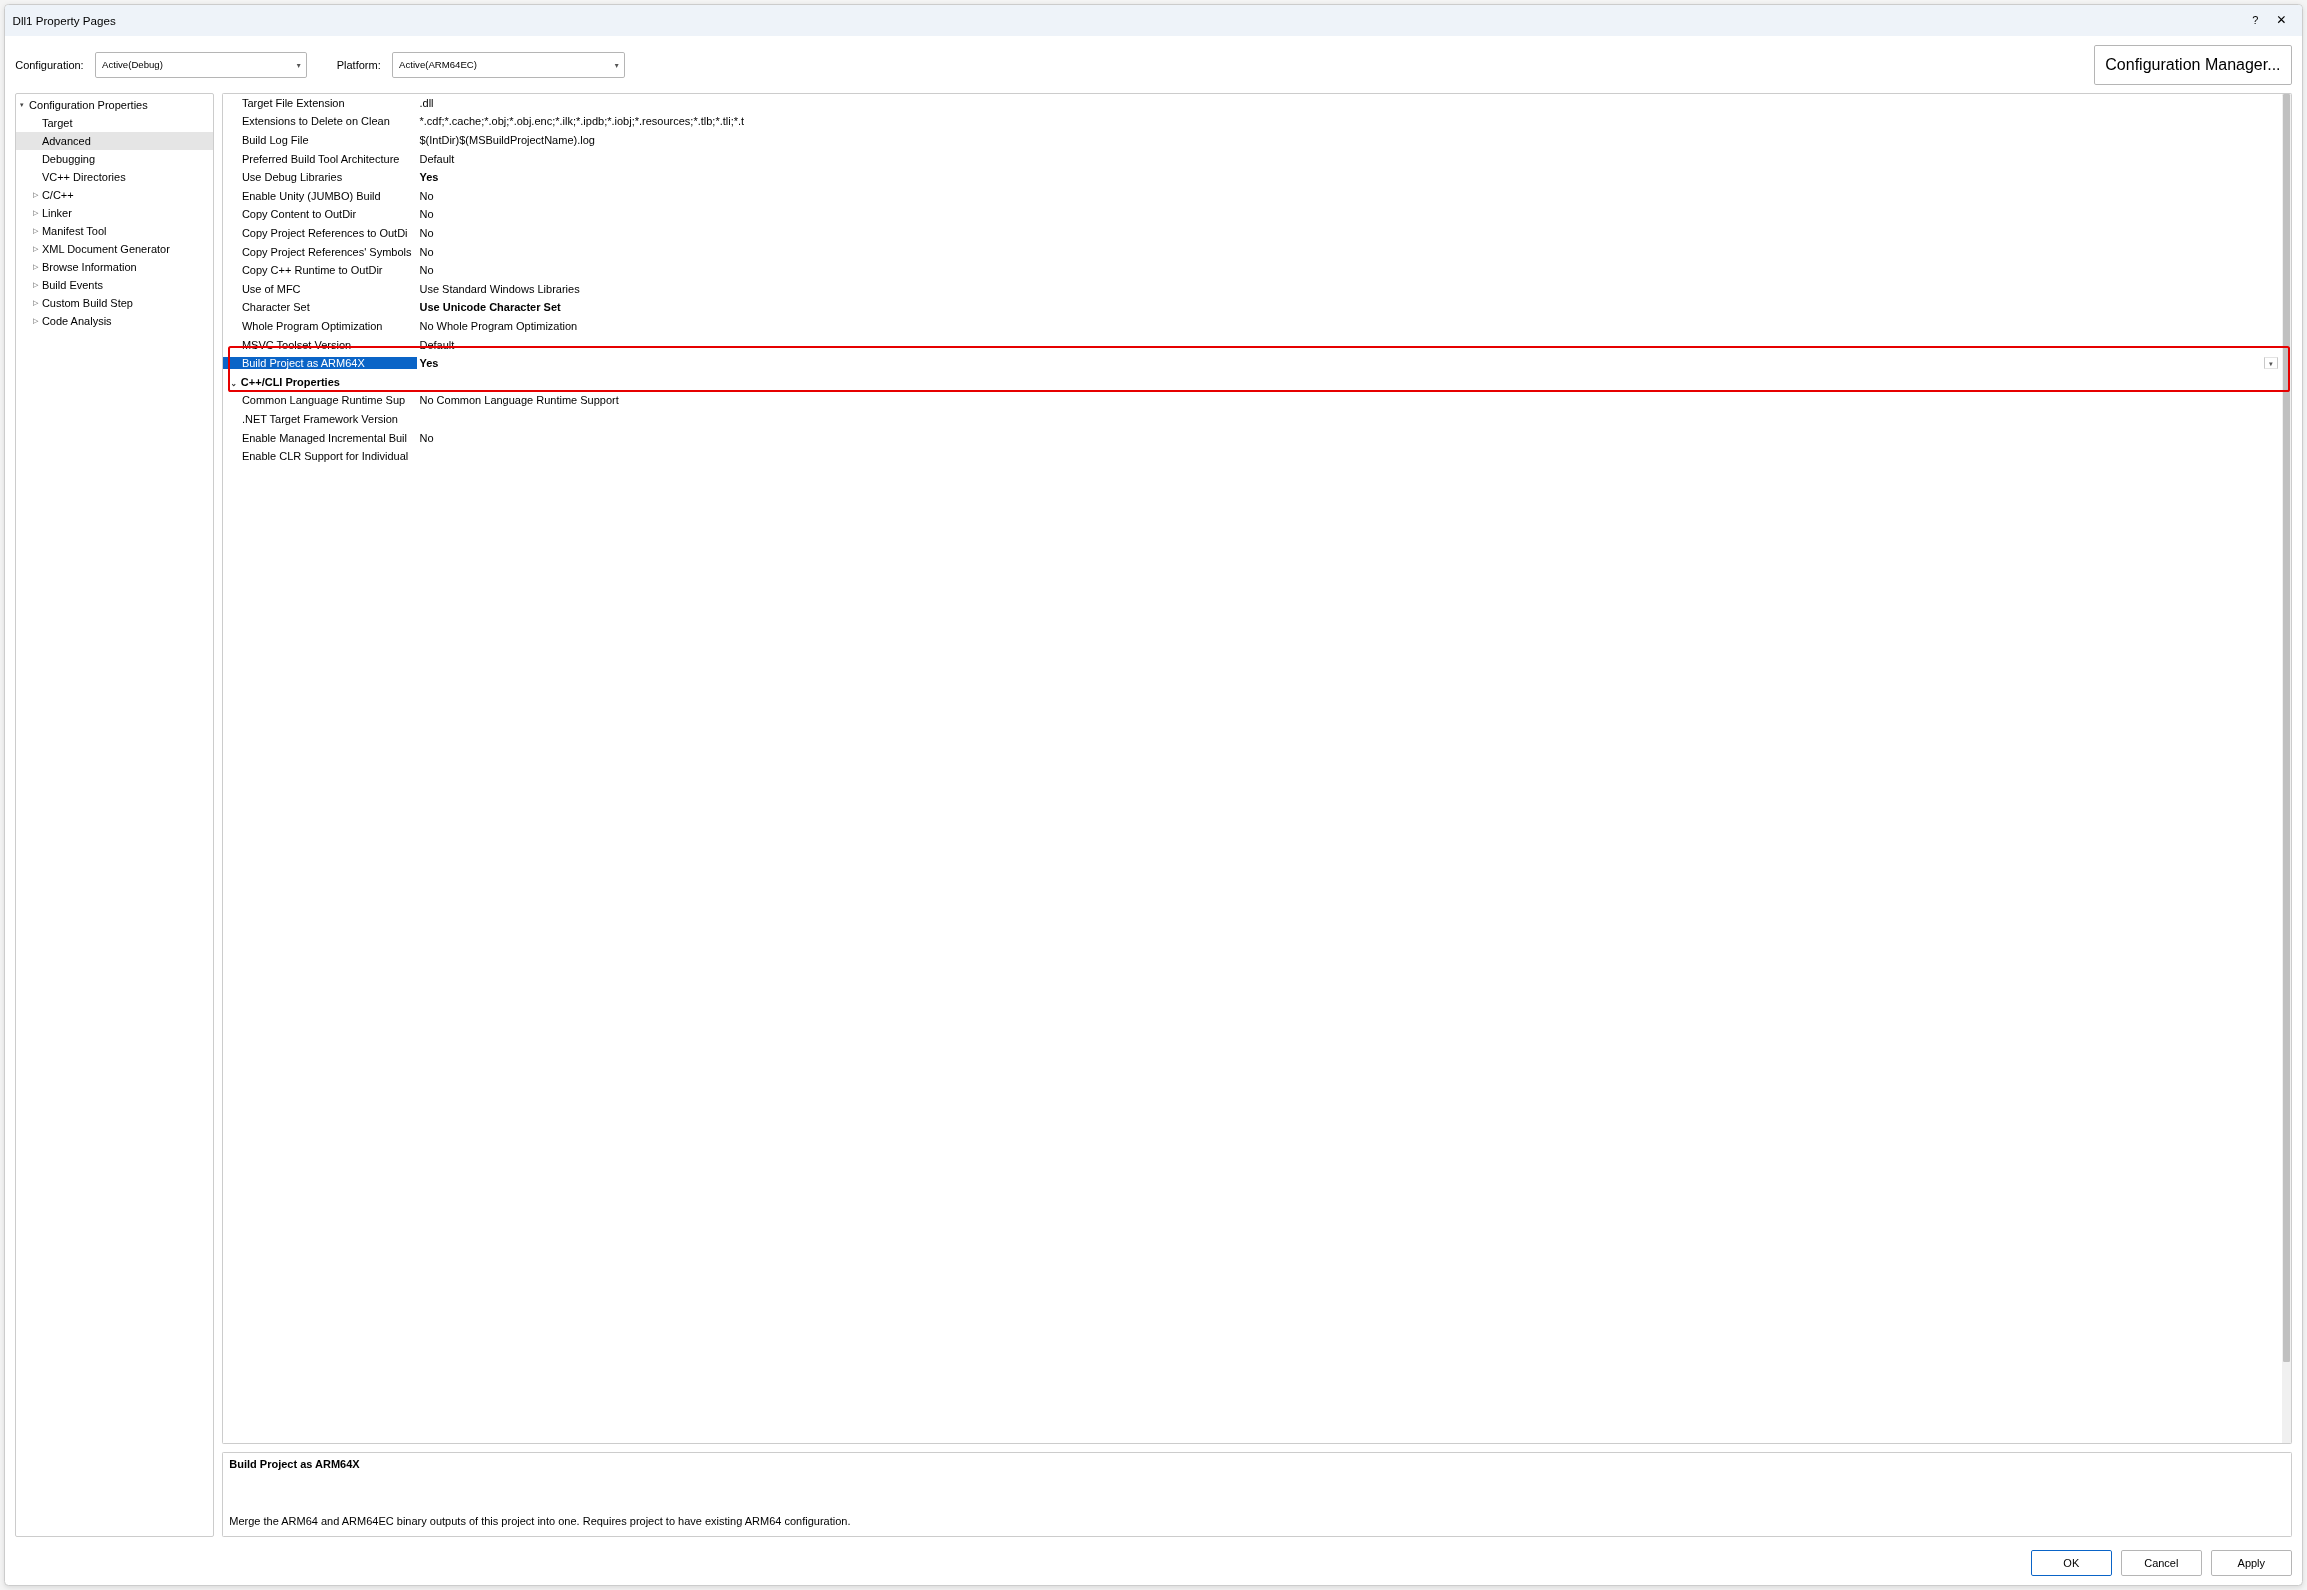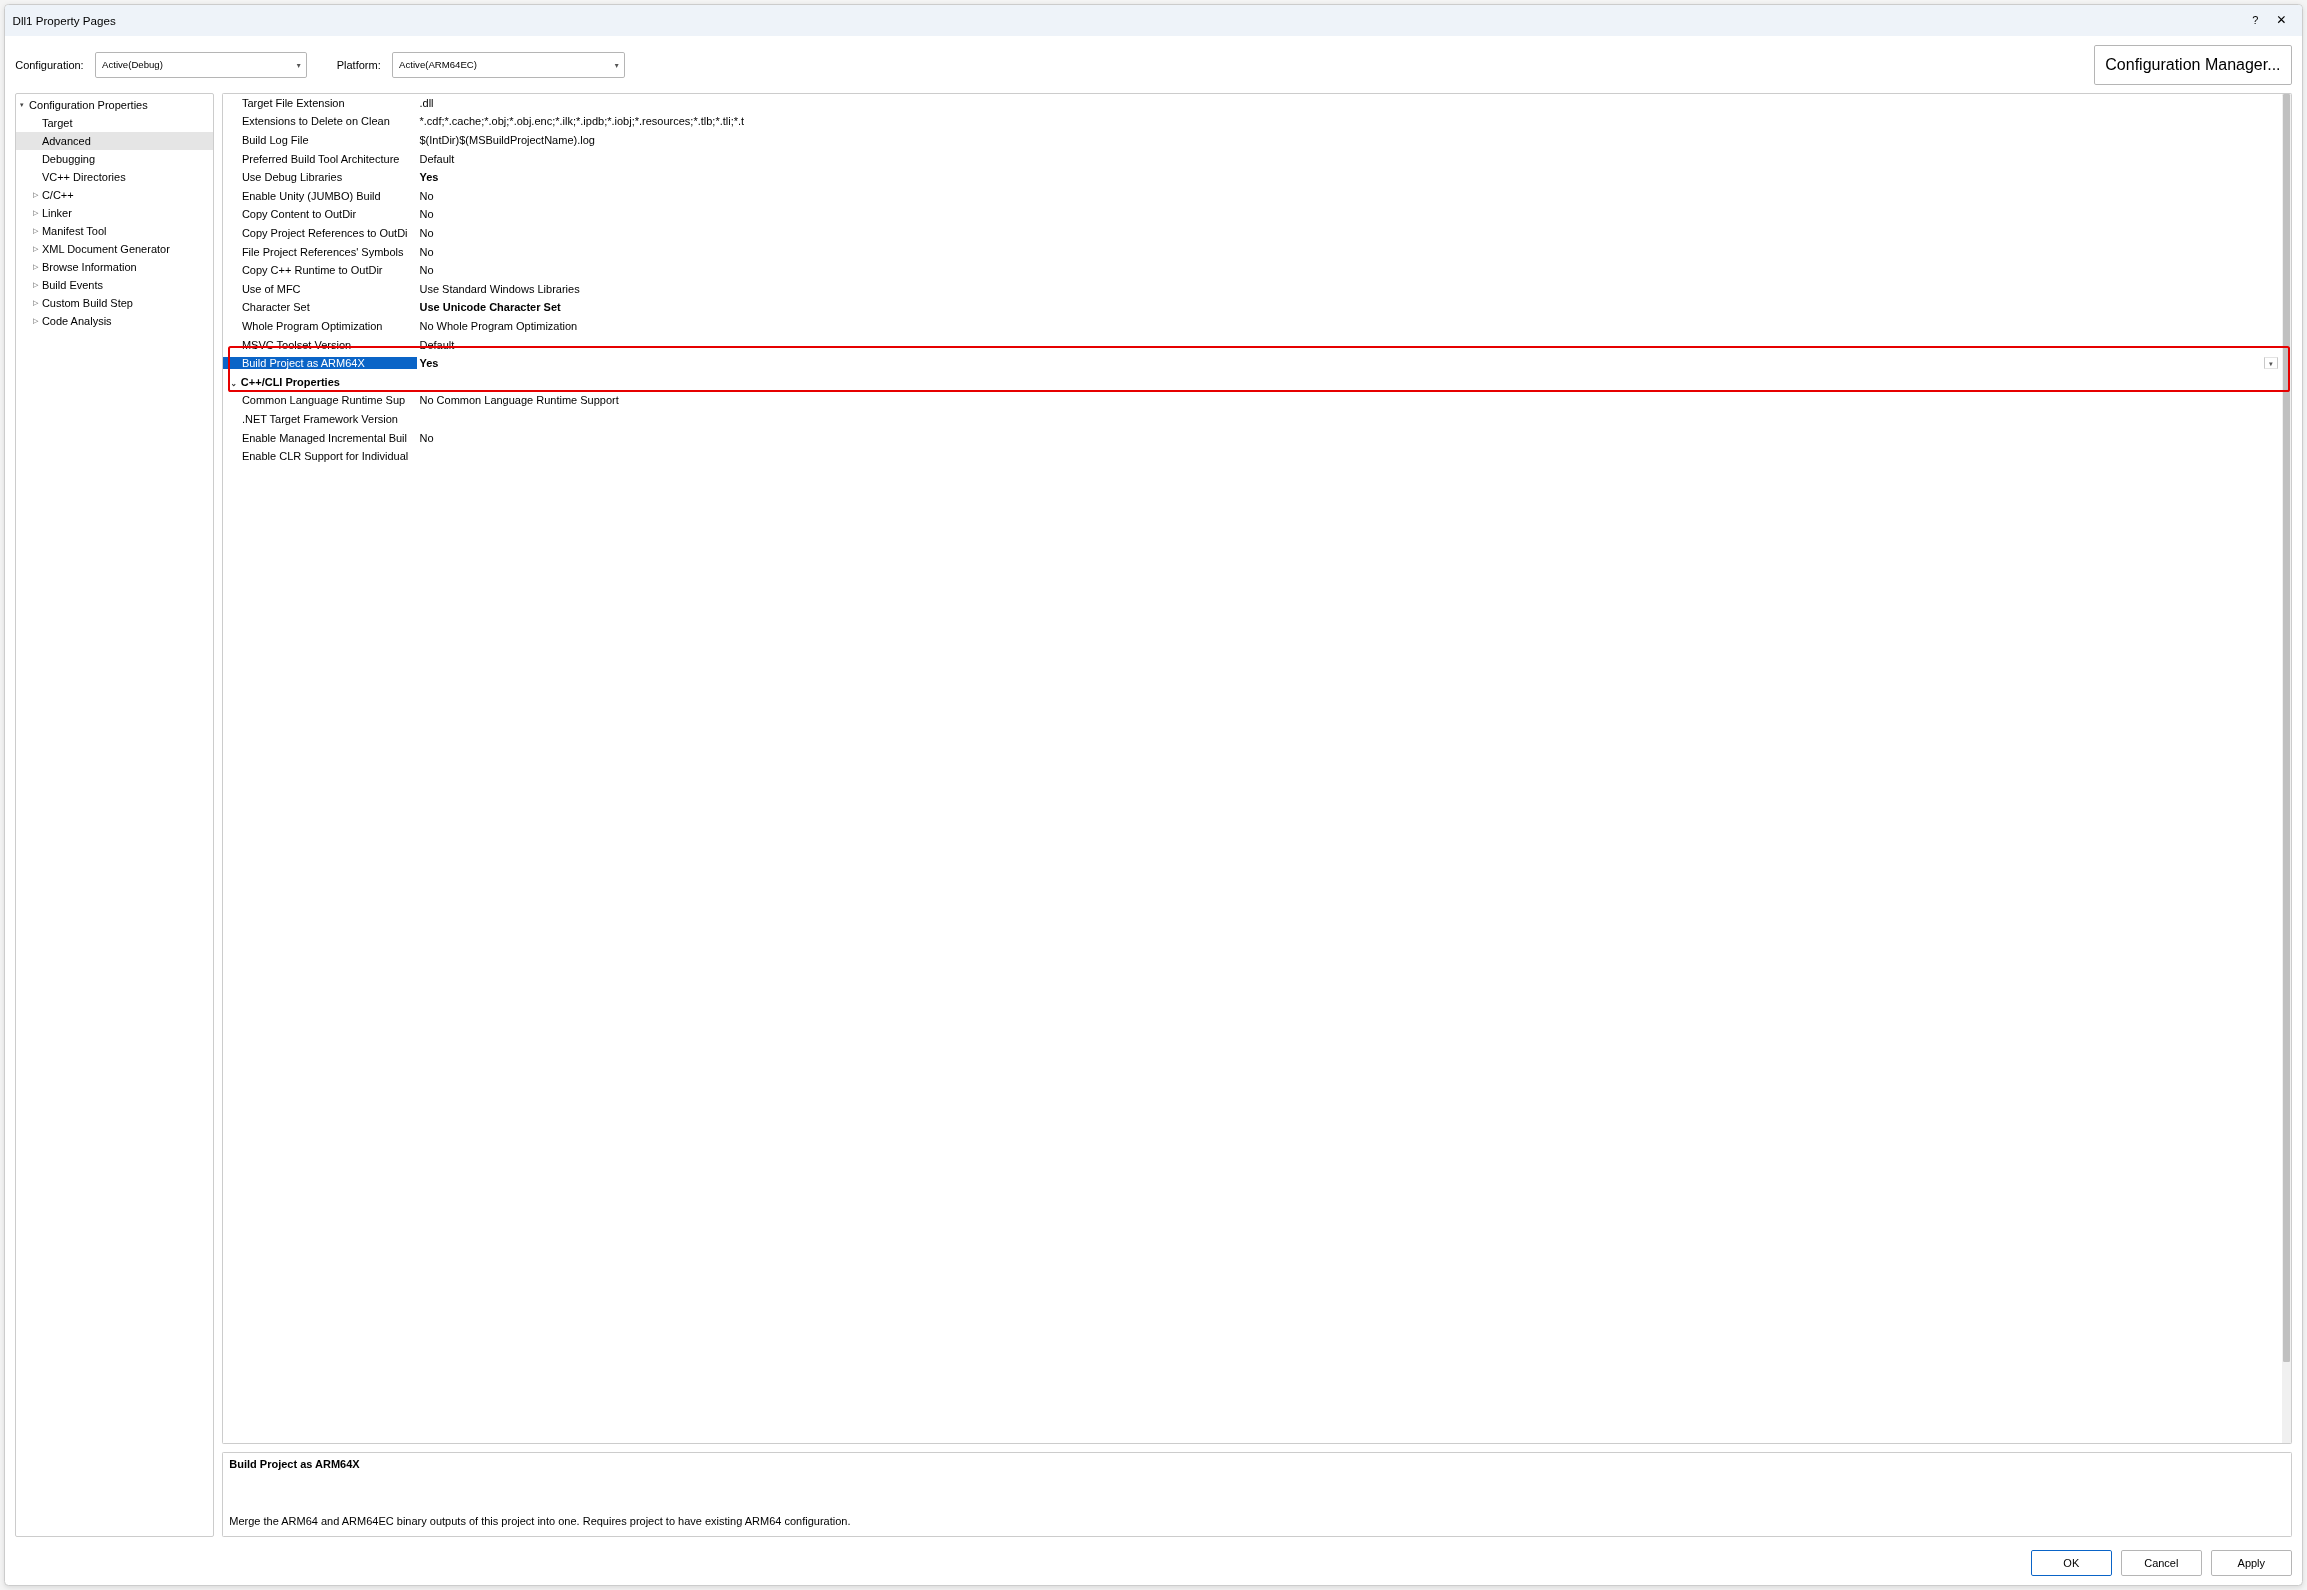--- a/index.html
+++ b/index.html
@@ -354,21 +354,21 @@
             </div>
             <div class="prop-row">
               <div class="label">Copy Content to OutDir</div>
               <div class="value"><span>No</span></div>
             </div>
             <div class="prop-row">
               <div class="label">Copy Project References to OutDi</div>
               <div class="value"><span>No</span></div>
             </div>
             <div class="prop-row">
-              <div class="label">File Project References' Symbols</div>
+              <div class="label">Copy Project References' Symbols</div>
               <div class="value"><span>No</span></div>
             </div>
             <div class="prop-row">
               <div class="label">Copy C++ Runtime to OutDir</div>
               <div class="value"><span>No</span></div>
             </div>
             <div class="prop-row">
               <div class="label">Use of MFC</div>
               <div class="value"><span>Use Standard Windows Libraries</span></div>
             </div>

